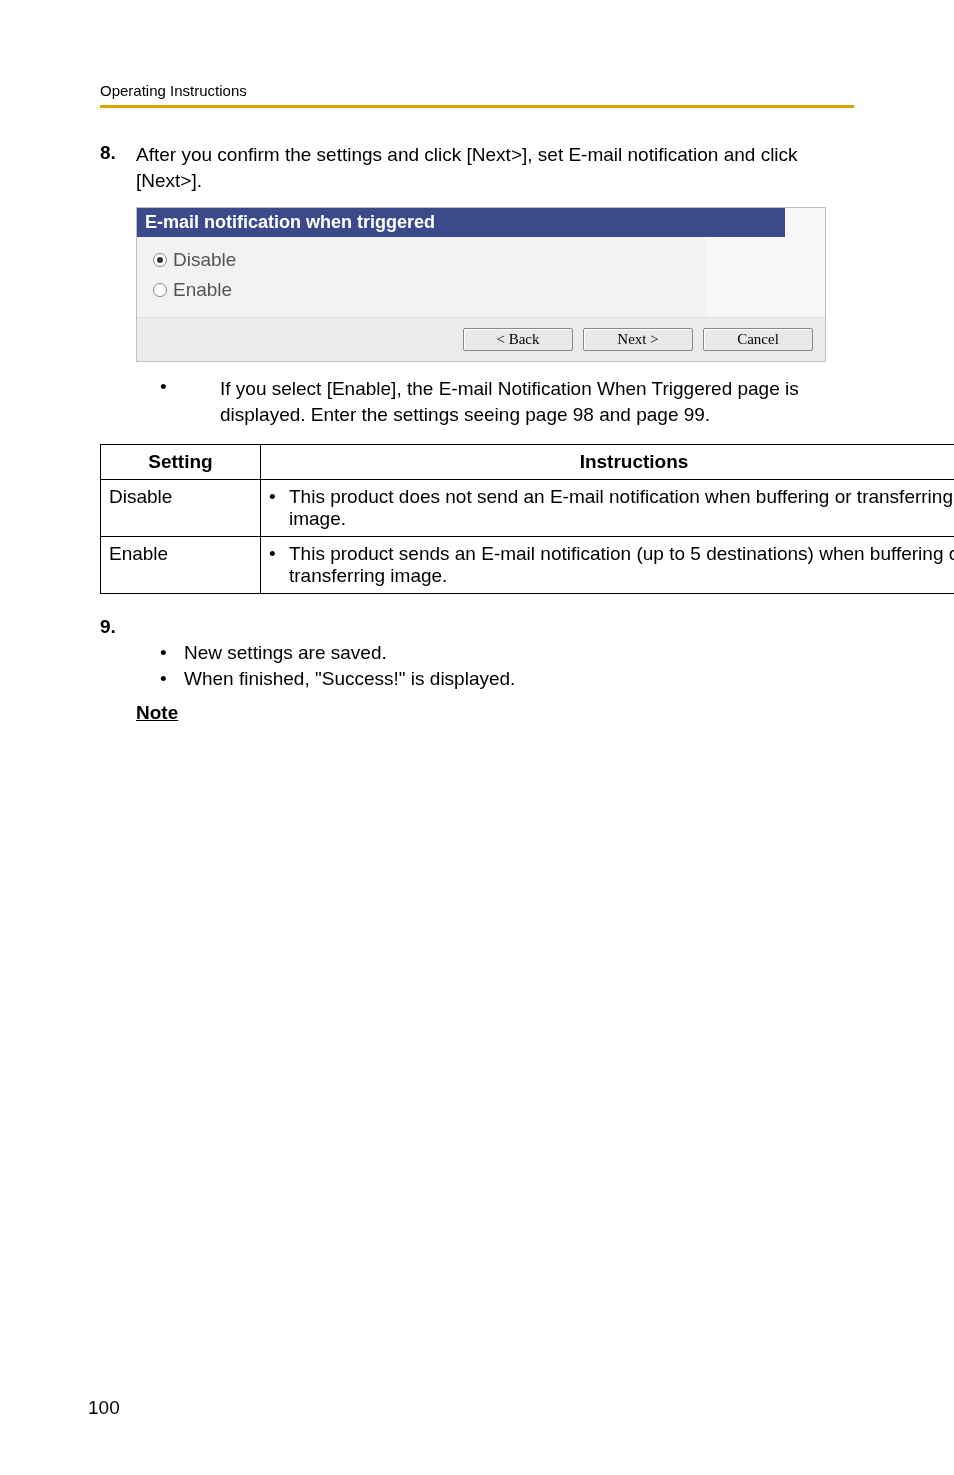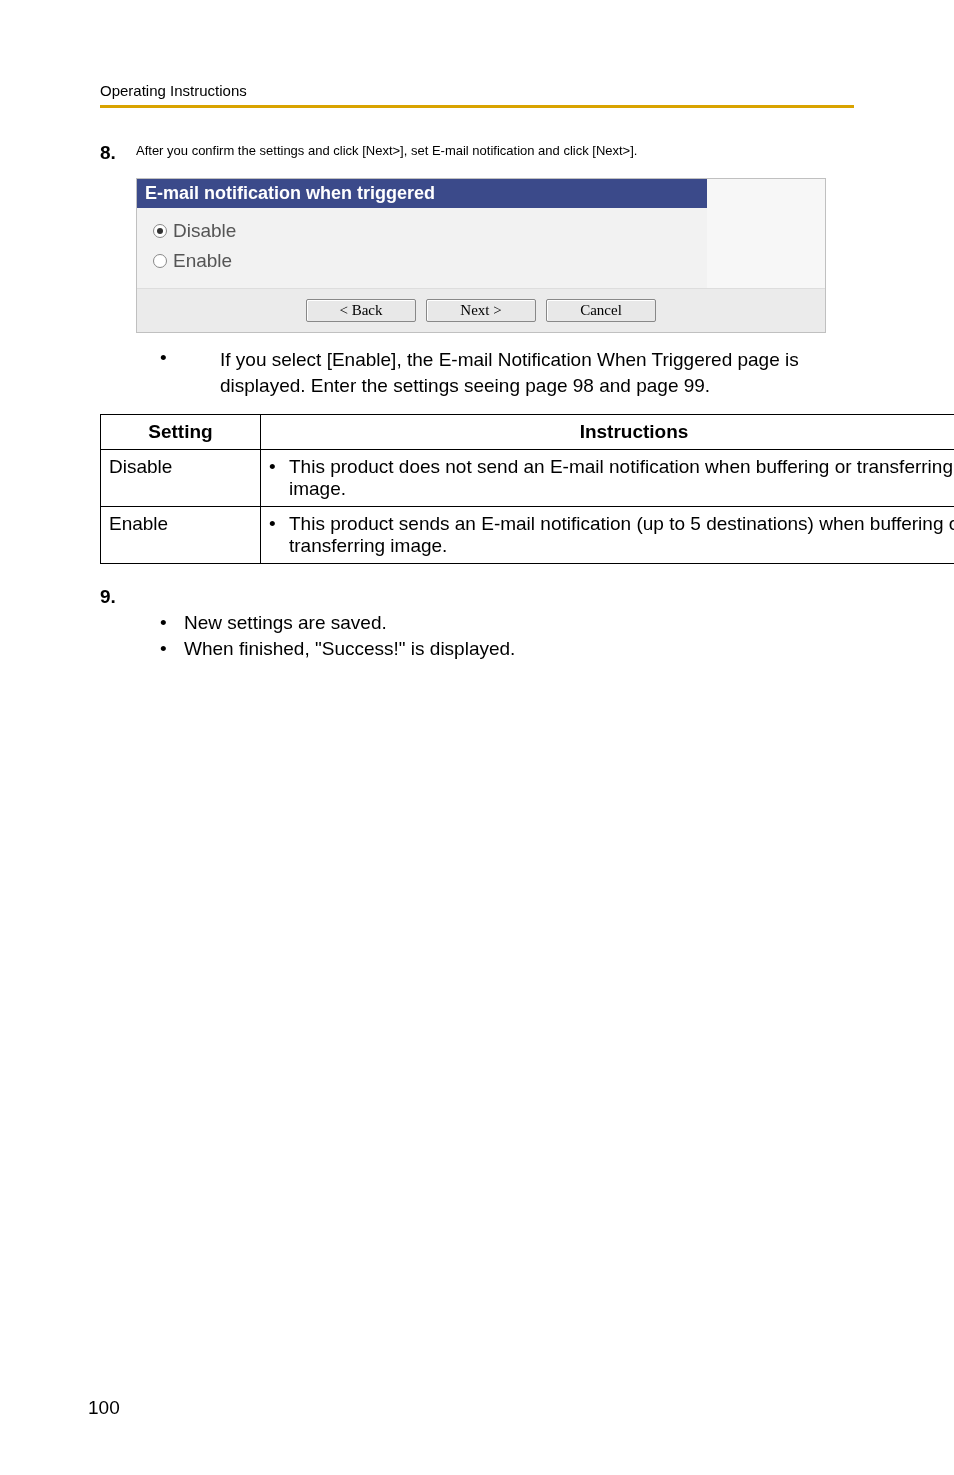--- a/index.html
+++ b/index.html
@@ -35,36 +35,36 @@
     display: flex;
     margin-top: 10px;
   }
   .step-number {
     font-weight: bold;
     font-size: 19px;
     width: 36px;
     flex-shrink: 0;
   }
   .step-body {
-    font-size: 13px;
+    font-size: 19px;
     line-height: 1.35;
   }
   .img-block {
     margin: 14px 0 0 36px;
     width: 690px;
     border: 1px solid #c0c0c0;
     background: #f7f7f7;
   }
   .img-header {
     background: #3b4a8a;
     color: #ffffff;
     font-weight: bold;
     font-size: 18px;
     padding: 4px 8px;
-    width: 570px;
+    width: 648px;
   }
   .radio-area {
     background: #f2f2f2;
     padding: 8px 16px 12px 16px;
     width: 570px;
   }
   .radio-row {
     display: flex;
     align-items: center;
     font-size: 19px;
@@ -89,21 +89,21 @@
     background: #333;
     border-radius: 50%;
   }
   .hr-light {
     border: none;
     border-top: 1px solid #ddd;
     margin: 0;
   }
   .button-row {
     display: flex;
-    justify-content: center;
+    justify-content: flex-end;
     gap: 10px;
     padding: 10px 12px;
     background: #ebebeb;
   }
   .btn {
     font-family: "Times New Roman", serif;
     font-size: 15px;
     padding: 2px 0;
     width: 110px;
     text-align: center;
@@ -250,16 +250,17 @@
 
   <div class="inner-bullet">
     <div class="bullet-dot">•</div>
     <div>New settings are saved.</div>
   </div>
   <div class="inner-bullet">
     <div class="bullet-dot">•</div>
     <div>When finished, "Success!" is displayed.</div>
   </div>
 
+  <div class="note-heading">Note</div>
 
 </div>
 
 <div class="page-number">100</div>
 
 </body></html>

